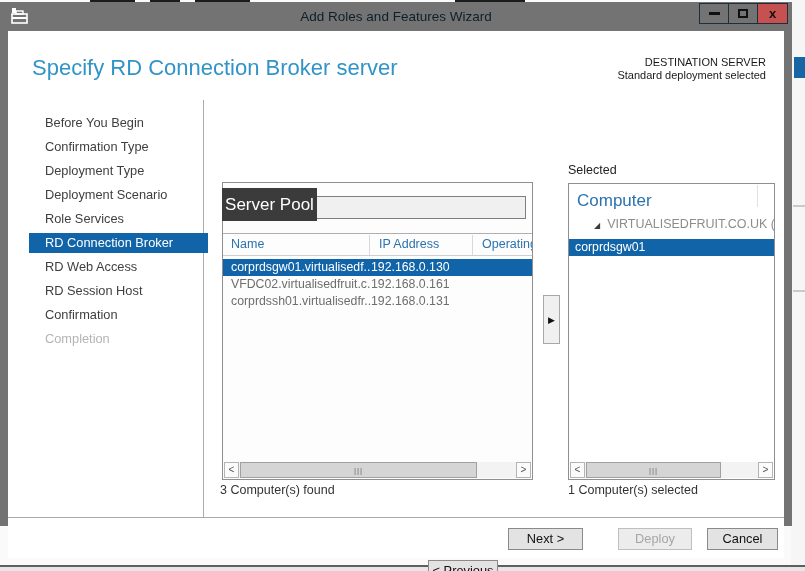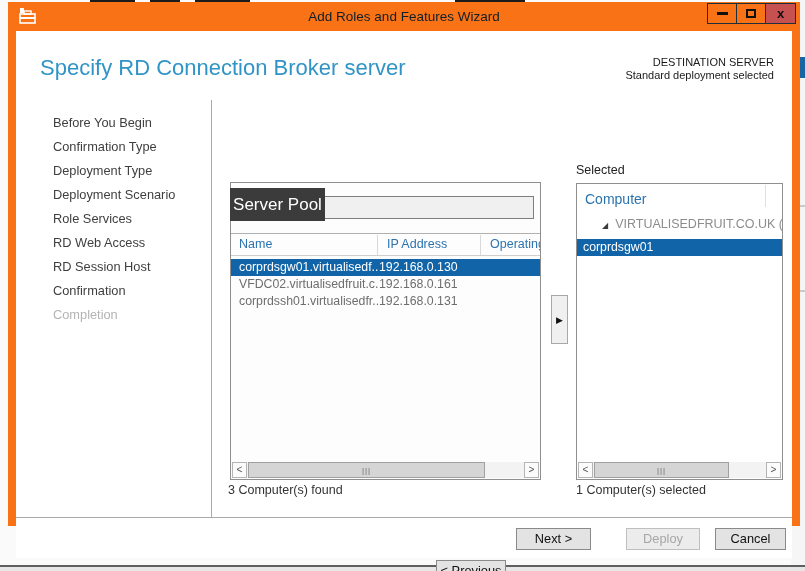--- a/index.html
+++ b/index.html
@@ -9,21 +9,21 @@
   
   .frag { position:absolute; }
   .frag-dash { top:0; height:2px; background:#1c1c1c; }
   .frag-right-strip { right:0; top:0; width:14px; height:571px; background:#f6f6f6; }
   .frag-right-blue { right:0; top:57px; width:11px; height:21px; background:#1565a7; }
   .frag-right-line { right:0; width:12px; height:2px; background:#c9c9c9; }
   .frag-bottom-dark { left:0; top:565px; width:805px; height:2px; background:#5f5f5f; }
   .frag-bottom-gray { left:0; top:567px; width:805px; height:4px; background:#e6e6e6; }
 
   
-  .dialog { position:absolute; left:8px; top:2px; width:792px; height:524px; background:#f97316; }
+  .dialog { position:absolute; left:0; top:2px; width:792px; height:524px; background:#737373; }
   .titlebar { position:absolute; left:0; top:0; width:100%; height:29px; }
   .title-text { position:absolute; left:0; top:0; width:100%; height:29px; line-height:29px;
                 text-align:center; font-size:13.5px; color:#0d1f2a; }
   .win-icon { position:absolute; left:10px; top:5px; width:20px; height:20px; }
   .win-controls { position:absolute; right:4px; top:1px; display:flex; }
   .win-btn { width:30px; height:21px; border:1px solid #1d2f3a; margin-left:-1px;
              display:flex; align-items:center; justify-content:center; cursor:pointer; }
   .win-btn.close { background:#c75050; width:31px; }
   .glyph-min { width:11px; height:3px; background:#101010; }
   .glyph-max { width:10px; height:9px; border:2px solid #101010; }
@@ -83,21 +83,21 @@
   .pool-status { position:absolute; left:212px; top:452px; font-size:12.5px; color:#333; }
   .sel-status { position:absolute; left:560px; top:452px; font-size:12.5px; color:#333; }
 
   .add-btn { position:absolute; left:535px; top:264px; width:17px; height:49px; background:#f0f0f0;
              border:1px solid #a8a8a8; display:flex; align-items:center; justify-content:center;
              font-size:9px; color:#111; cursor:pointer; }
 
   .selected-label { position:absolute; left:560px; top:132px; font-size:12.5px; color:#222; }
   .sel-panel { position:absolute; left:560px; top:152px; width:207px; height:297px;
                background:#ffffff; border:1px solid #8f8f8f; overflow:hidden; }
-  .sel-col-header { position:absolute; left:8px; top:7px; font-size:14px; color:#2b73af; cursor:pointer; }
+  .sel-col-header { position:absolute; left:8px; top:7px; font-size:17px; color:#2b73af; cursor:pointer; }
   .sel-col-sep { position:absolute; left:188px; top:1px; width:1px; height:22px; background:#e0e0e0; }
   .tree-group { position:absolute; left:0; top:33px; width:260px; font-size:12.5px; color:#8c8c8c;
                 white-space:nowrap; cursor:pointer; }
   .tree-tri { display:inline-block; margin-left:25px; margin-right:7px; font-size:8px; color:#3c3c3c; }
   .sel-item { position:absolute; left:0; top:55px; width:100%; height:17px; line-height:17px;
               background:#1164a8; color:#ffffff; font-size:12.3px; padding-left:6px;
               white-space:nowrap; cursor:pointer; }
 
   .footer-line { position:absolute; left:0; top:486px; width:776px; height:1px; background:#a9a9a9; }
   .btn { position:absolute; top:497px; height:22px; background:#e3e3e3; border:1px solid #8a8a8a;
@@ -153,20 +153,21 @@
     <div class="dest-value">Standard deployment selected</div>
 
     <div class="nav-sep"></div>
 
     <div class="nav">
       <div class="nav-item">Before You Begin</div>
       <div class="nav-item">Confirmation Type</div>
       <div class="nav-item">Deployment Type</div>
       <div class="nav-item">Deployment Scenario</div>
       <div class="nav-item">Role Services</div>
+      <div class="nav-item active">RD Connection Broker</div>
       <div class="nav-item">RD Web Access</div>
       <div class="nav-item">RD Session Host</div>
       <div class="nav-item">Confirmation</div>
       <div class="nav-item disabled">Completion</div>
     </div>
 
 
     <div class="tab">Server Pool</div>
 
     <div class="pool-panel">

